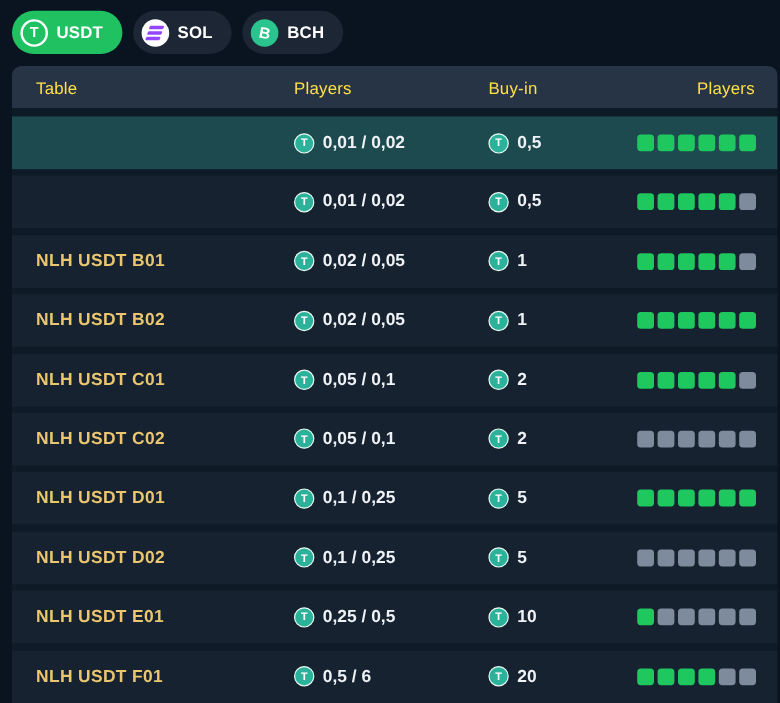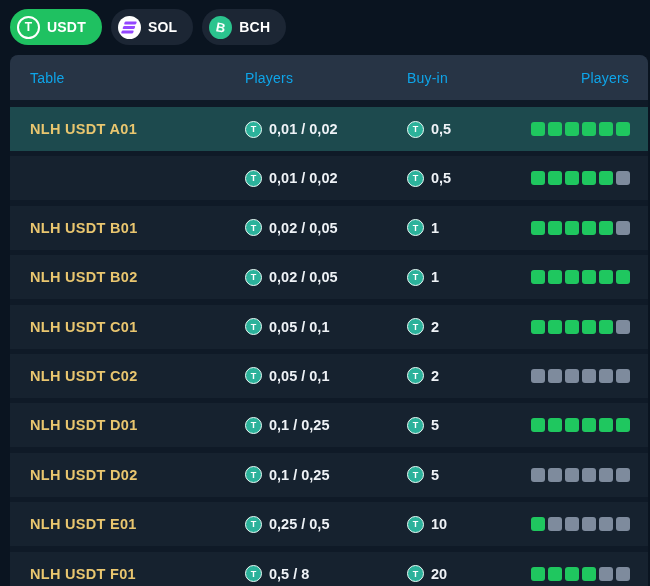--- a/index.html
+++ b/index.html
@@ -42,22 +42,22 @@
     content:""; width:15px; height:15px; border-radius:50%;
     background:radial-gradient(circle at 35% 32%, #3cd97e 0%, #1dab58 55%, #12813f 100%);
   }
 
   
   .panel {
     position:absolute; left:10px; top:55px; right:2px; bottom:0;
     background:#0f1a27; border-radius:8px 8px 0 0; overflow:hidden;
   }
   .thead {
-    position:relative; height:45px; background:#273445;
-    color:#0ea5e9; font-size:14px; letter-spacing:0.2px;
+    position:relative; height:35px; background:#273445;
+    color:#fde047; font-size:14px; letter-spacing:0.2px;
   }
   .th { position:absolute; top:0; height:100%; display:flex; align-items:center; }
   .th-table   { left:20px; }
   .th-stakes  { left:235px; }
   .th-buyin   { left:397px; }
   .th-players { right:19px; }
 
   .tbody { margin-top:7px; }
   .row {
     position:relative; height:44px; margin-bottom:5.4px;
@@ -109,21 +109,20 @@
 
   <div class="panel">
     <div class="thead">
       <span class="th th-table">Table</span>
       <span class="th th-stakes">Players</span>
       <span class="th th-buyin">Buy-in</span>
       <span class="th th-players">Players</span>
     </div>
     <div class="tbody">
   <div class="row selected">
-    <span class="cell cell-name">NLH USDT A01</span>
     <span class="cell cell-stakes">
       <span class="coin">T</span>
       <span>0,01 / 0,02</span>
     </span>
     <span class="cell cell-buyin">
       <span class="coin">T</span>
       <span>0,5</span>
     </span>
     <span class="cell cell-players">
             <span class="square filled"></span>
@@ -291,21 +290,21 @@
             <span class="square"></span>
             <span class="square"></span>
             <span class="square"></span>
           </span>
   </div>
 
   <div class="row">
     <span class="cell cell-name">NLH USDT F01</span>
     <span class="cell cell-stakes">
       <span class="coin">T</span>
-      <span>0,5 / 8</span>
+      <span>0,5 / 6</span>
     </span>
     <span class="cell cell-buyin">
       <span class="coin">T</span>
       <span>20</span>
     </span>
     <span class="cell cell-players">
             <span class="square filled"></span>
             <span class="square filled"></span>
             <span class="square filled"></span>
             <span class="square filled"></span>

